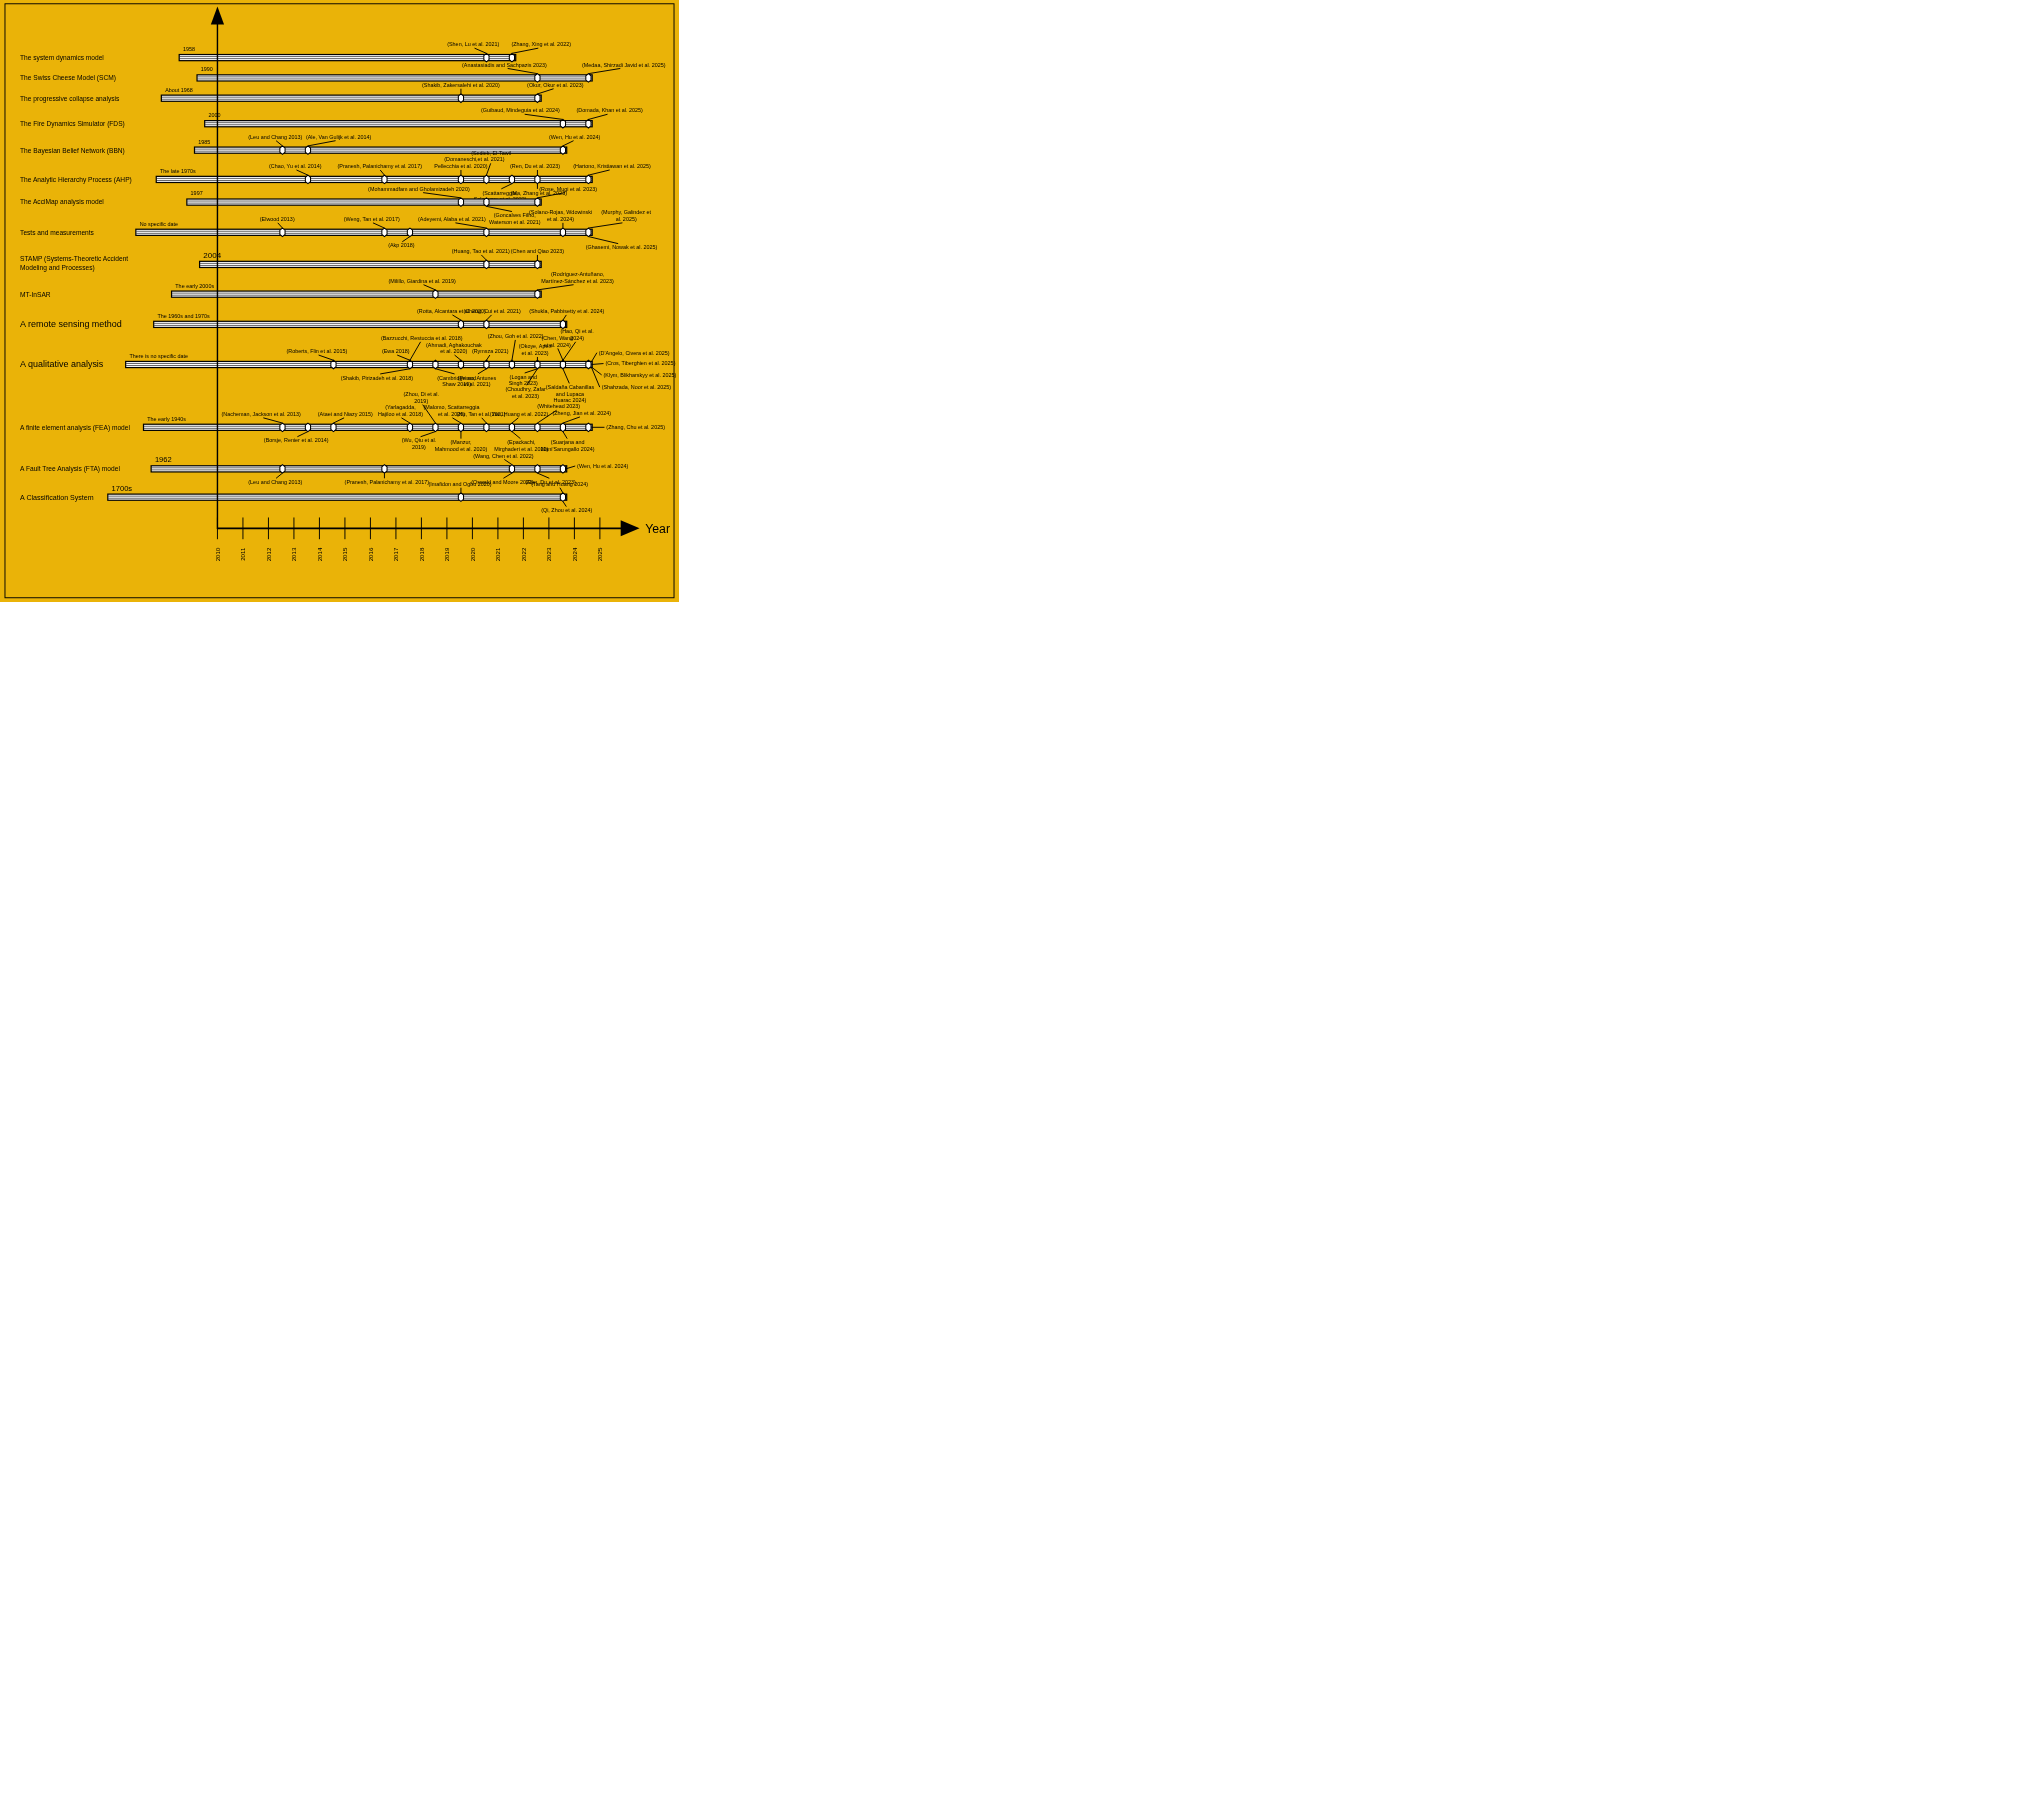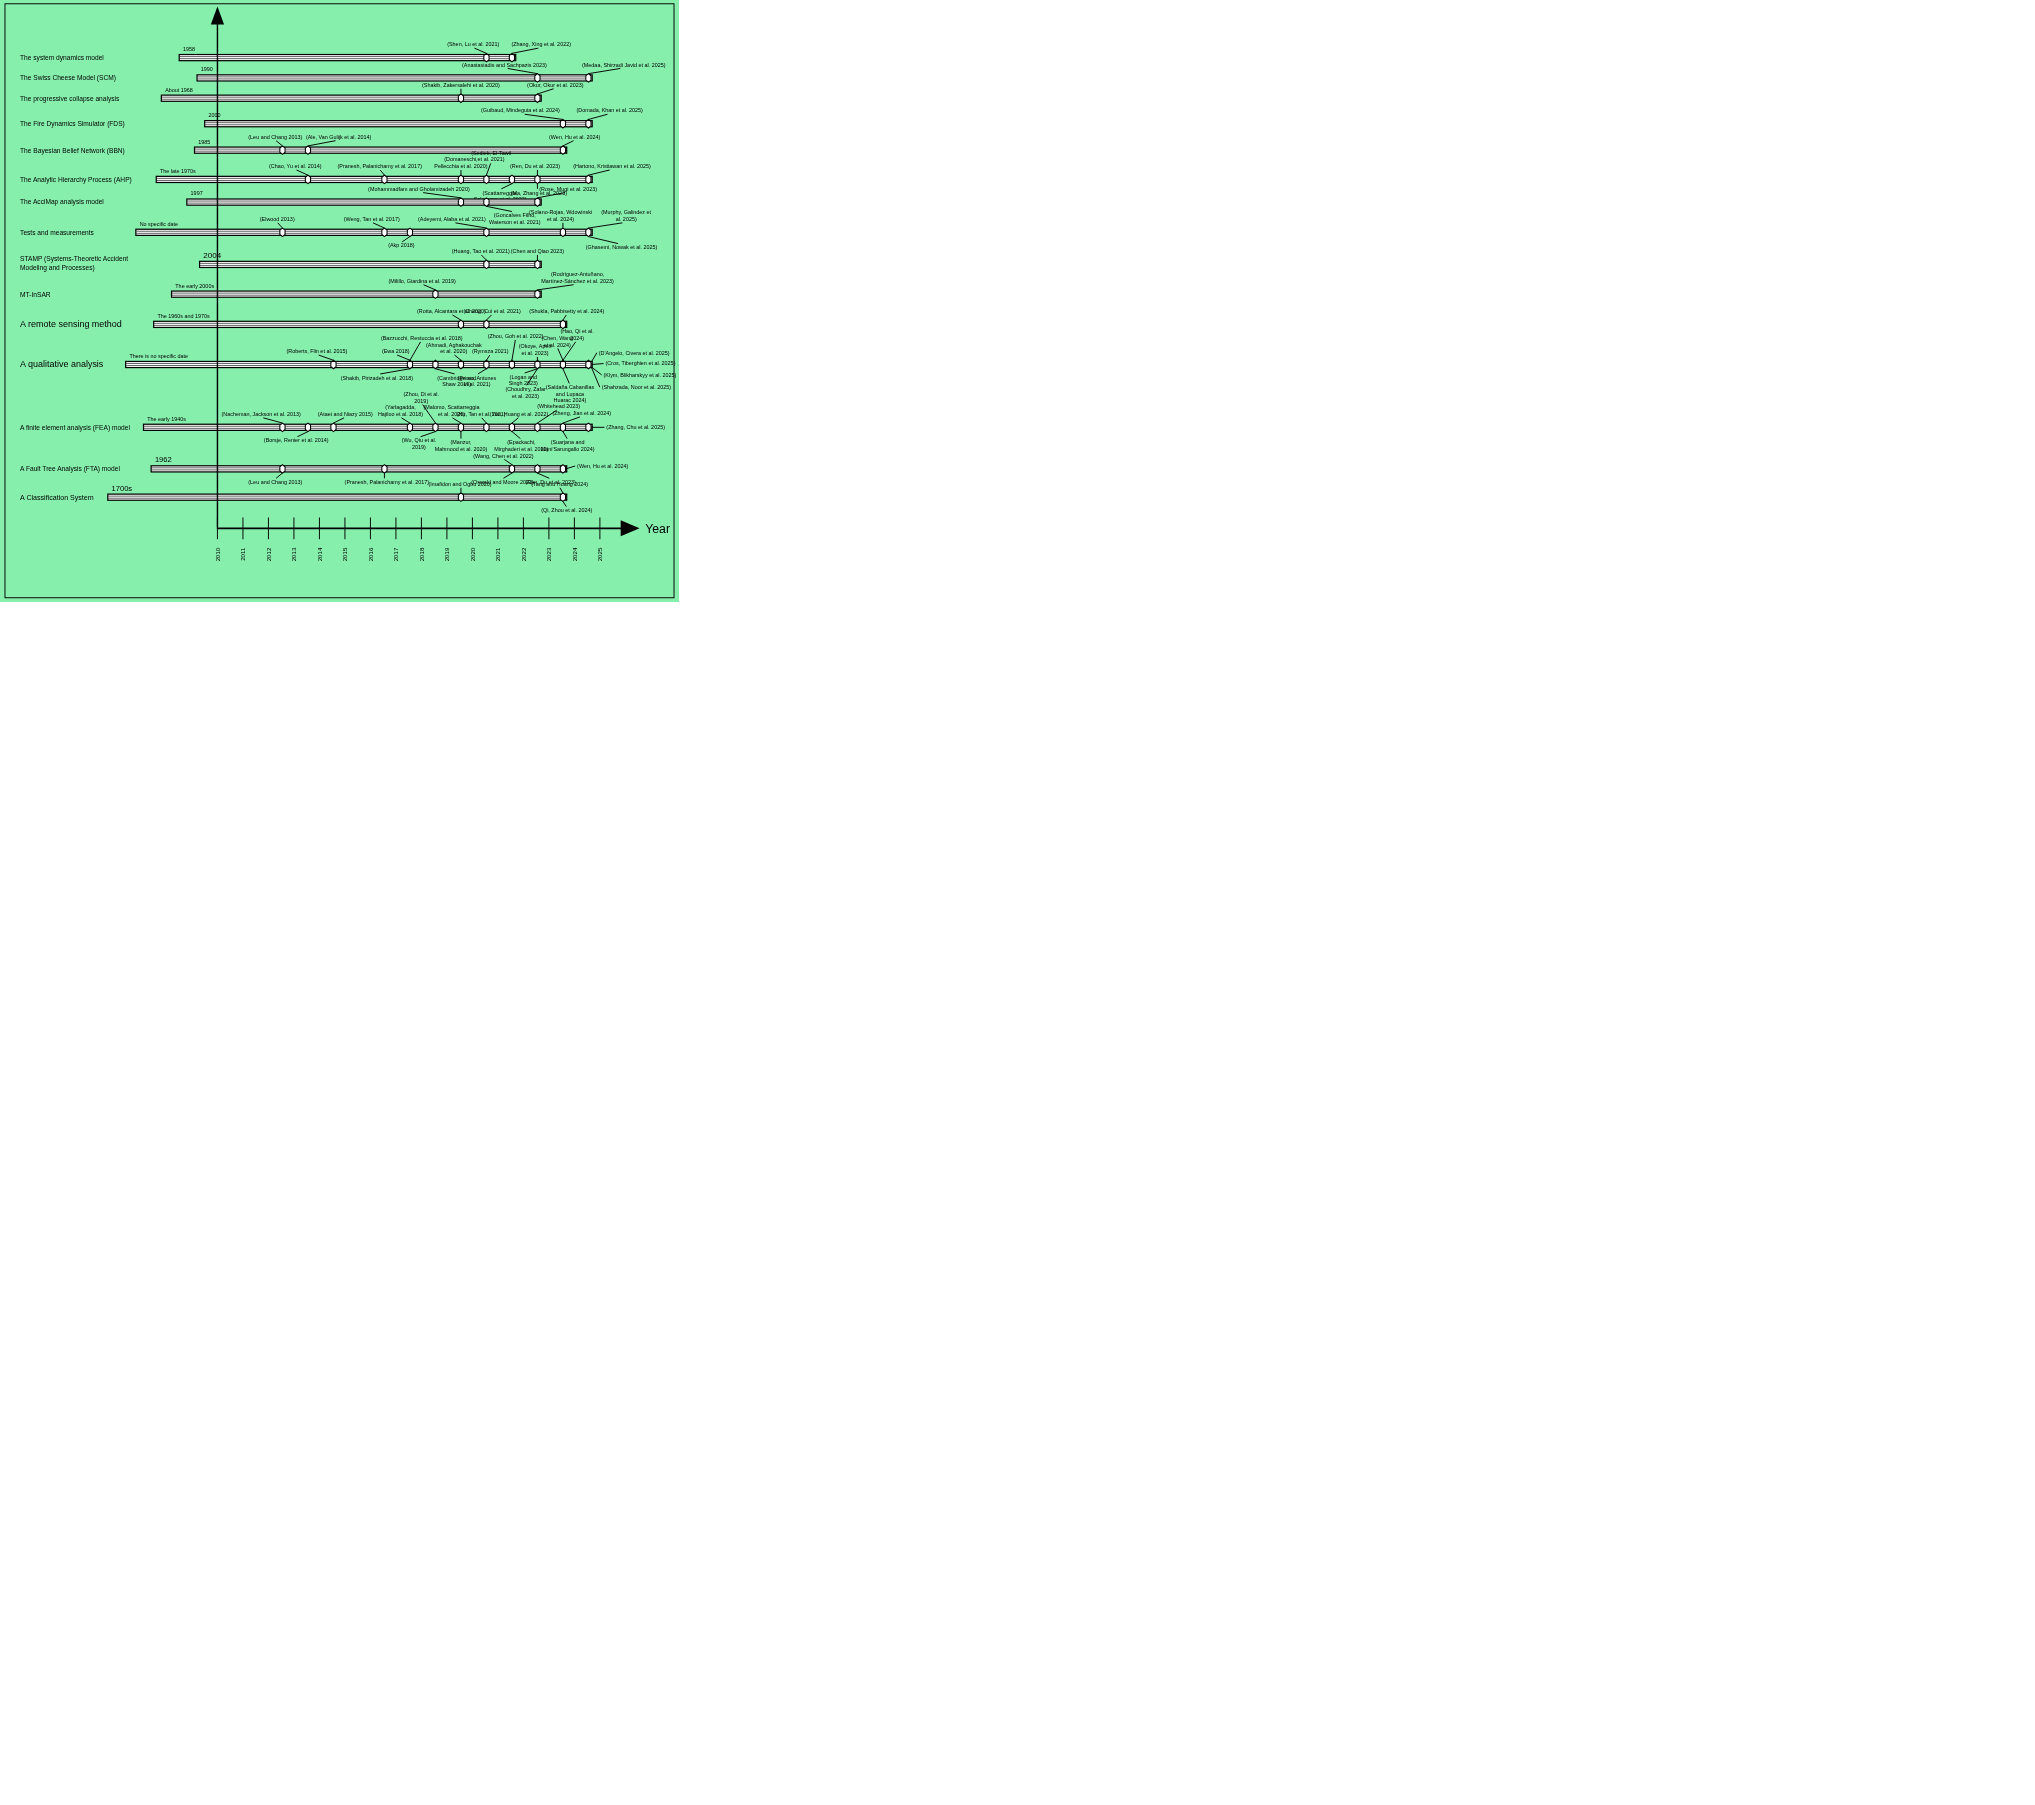--- a/index.html
+++ b/index.html
@@ -1,16 +1,16 @@
 <!DOCTYPE html>
 <html style="font-size:7.6px"><head>
 <meta charset="utf-8">
 <style>
   html,body{margin:0;padding:0;background:#ffffff;}
-  #wrap{position:relative;width:679px;height:602px;background:#86efac;font-family:"Liberation Sans",sans-serif;}
+  #wrap{position:relative;width:679px;height:602px;background:#eab308;font-family:"Liberation Sans",sans-serif;}
   svg{display:block;}
   text{fill:#000;}
 </style>
 </head>
 <body>
 
 <div id="wrap">
   <svg id="fig" width="679" height="602" viewBox="0 0 1437 1275">
       <rect x="10" y="8" width="1417" height="1258" fill="none" stroke="#000000" stroke-width="2"></rect>
       <rect x="379" y="115.5" width="712.7" height="13" fill="#ffffff" stroke="#000000" stroke-width="2.6"></rect>

